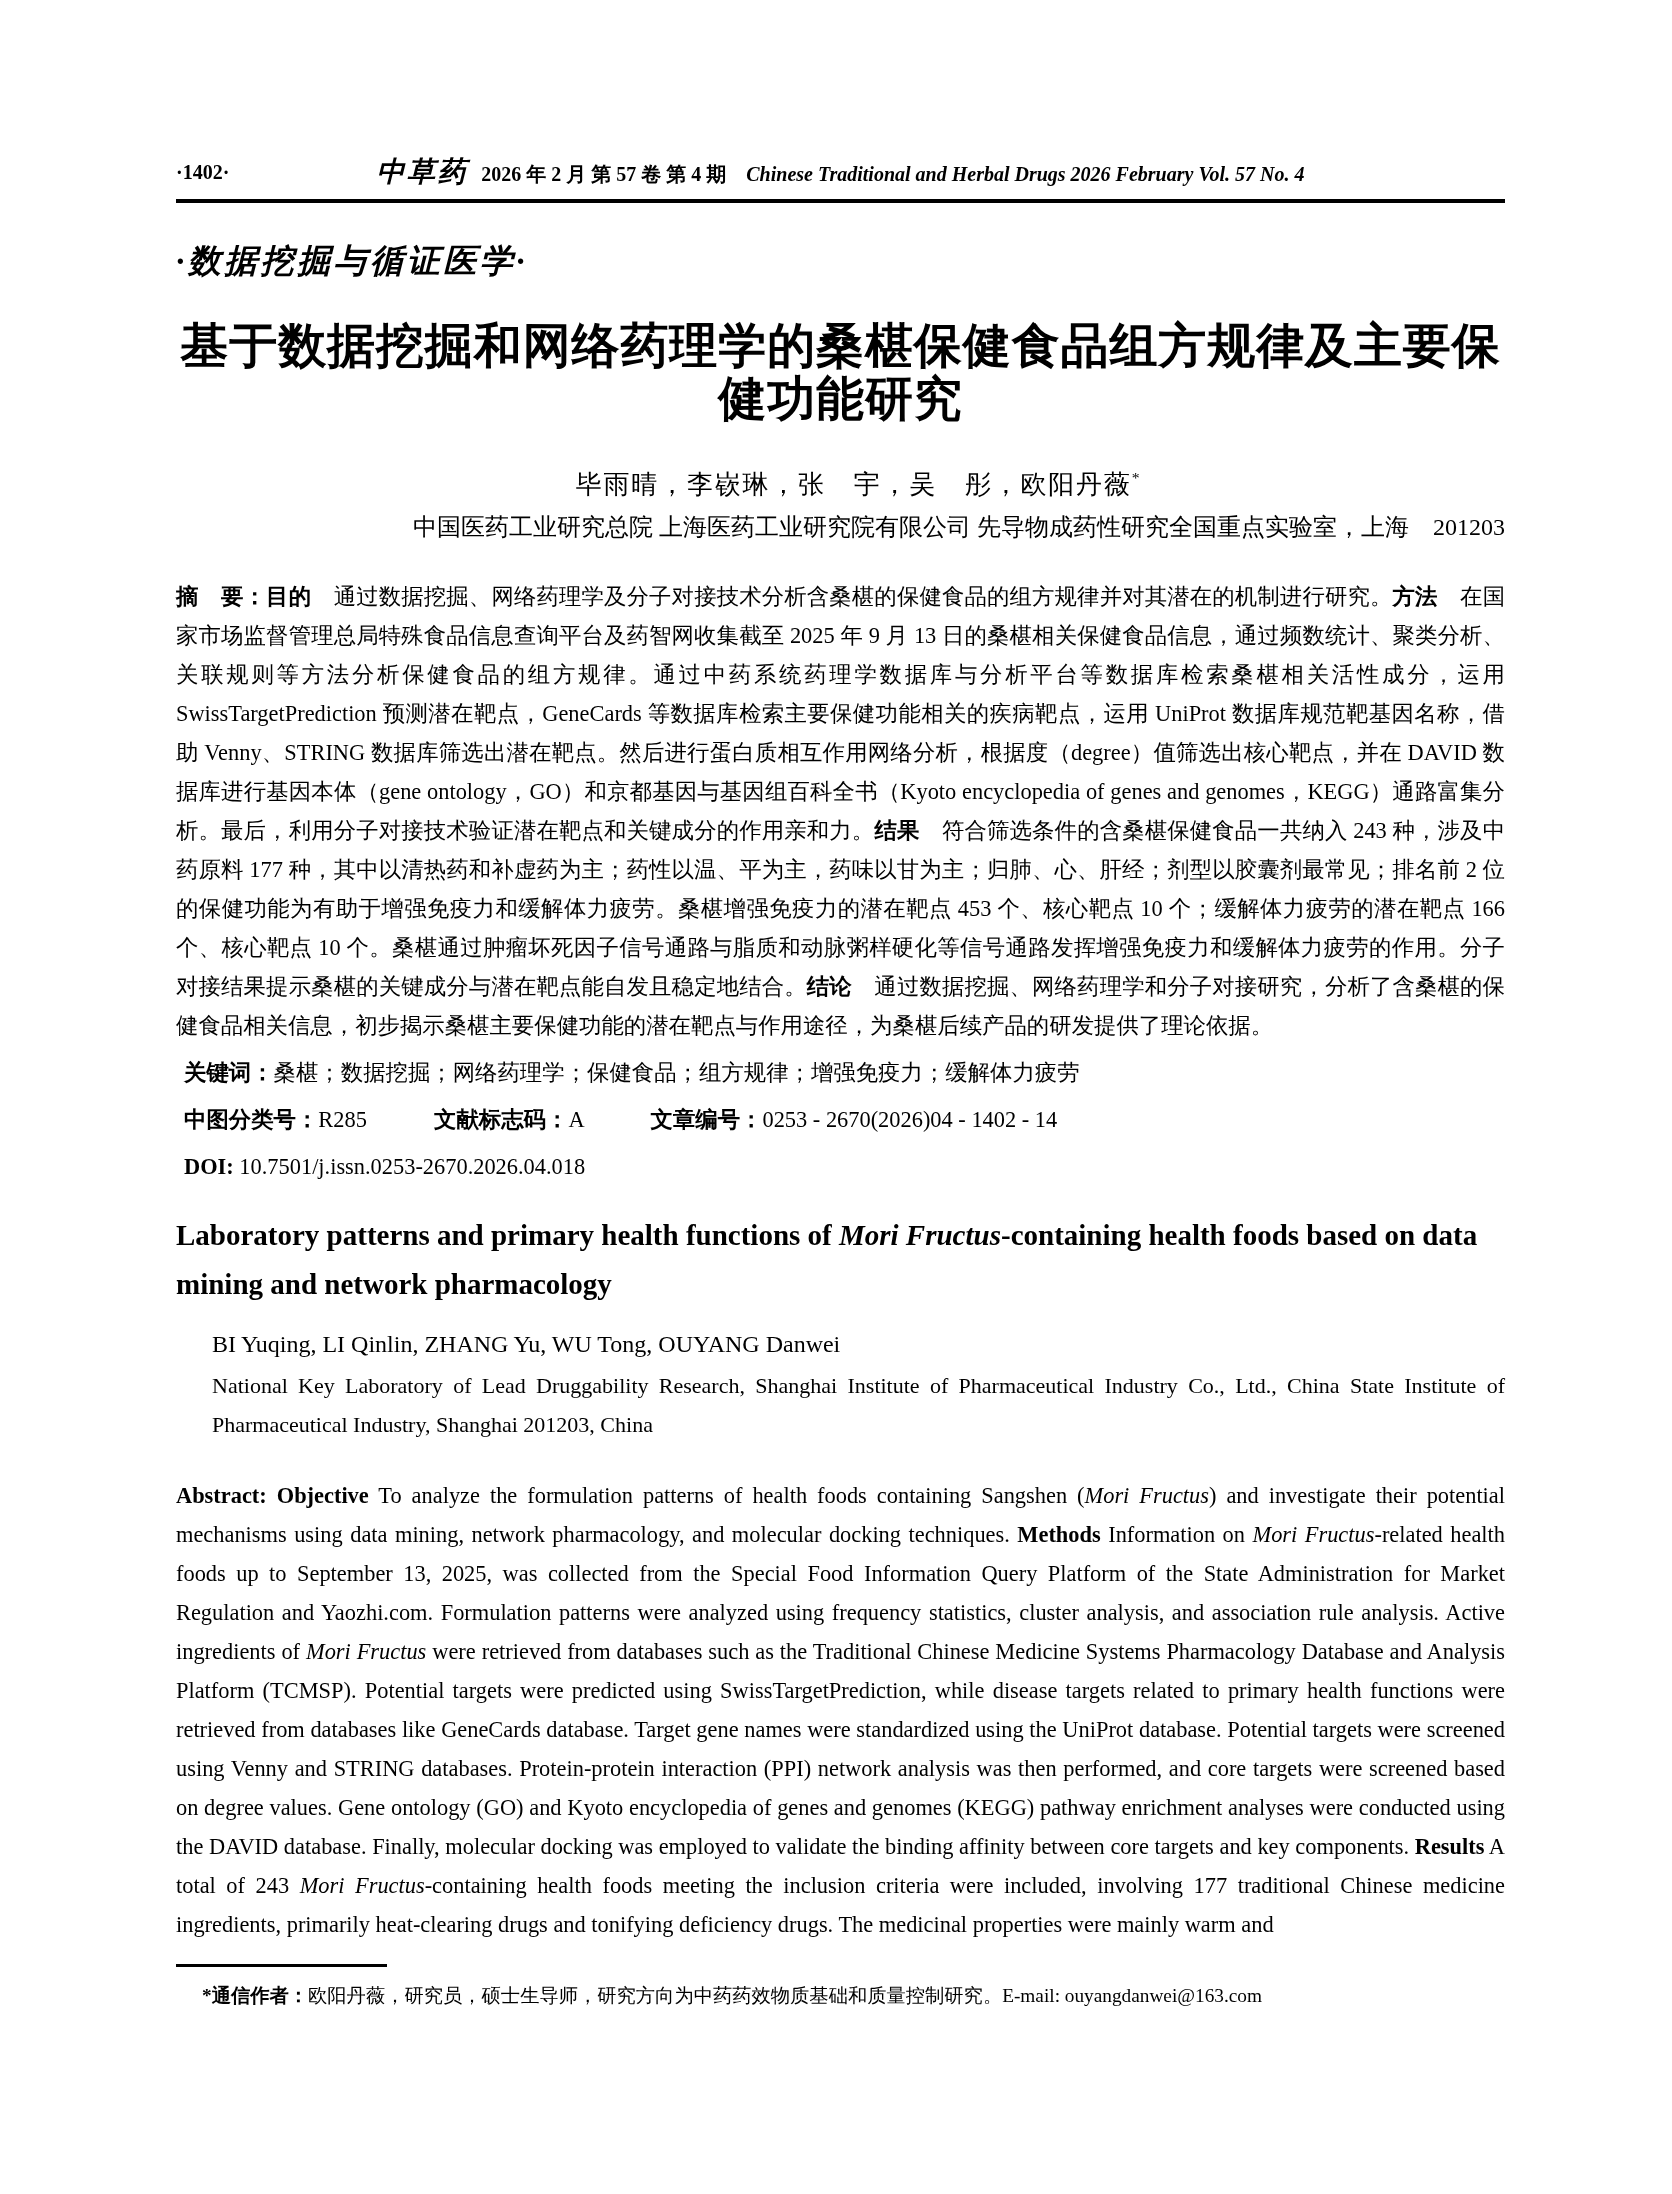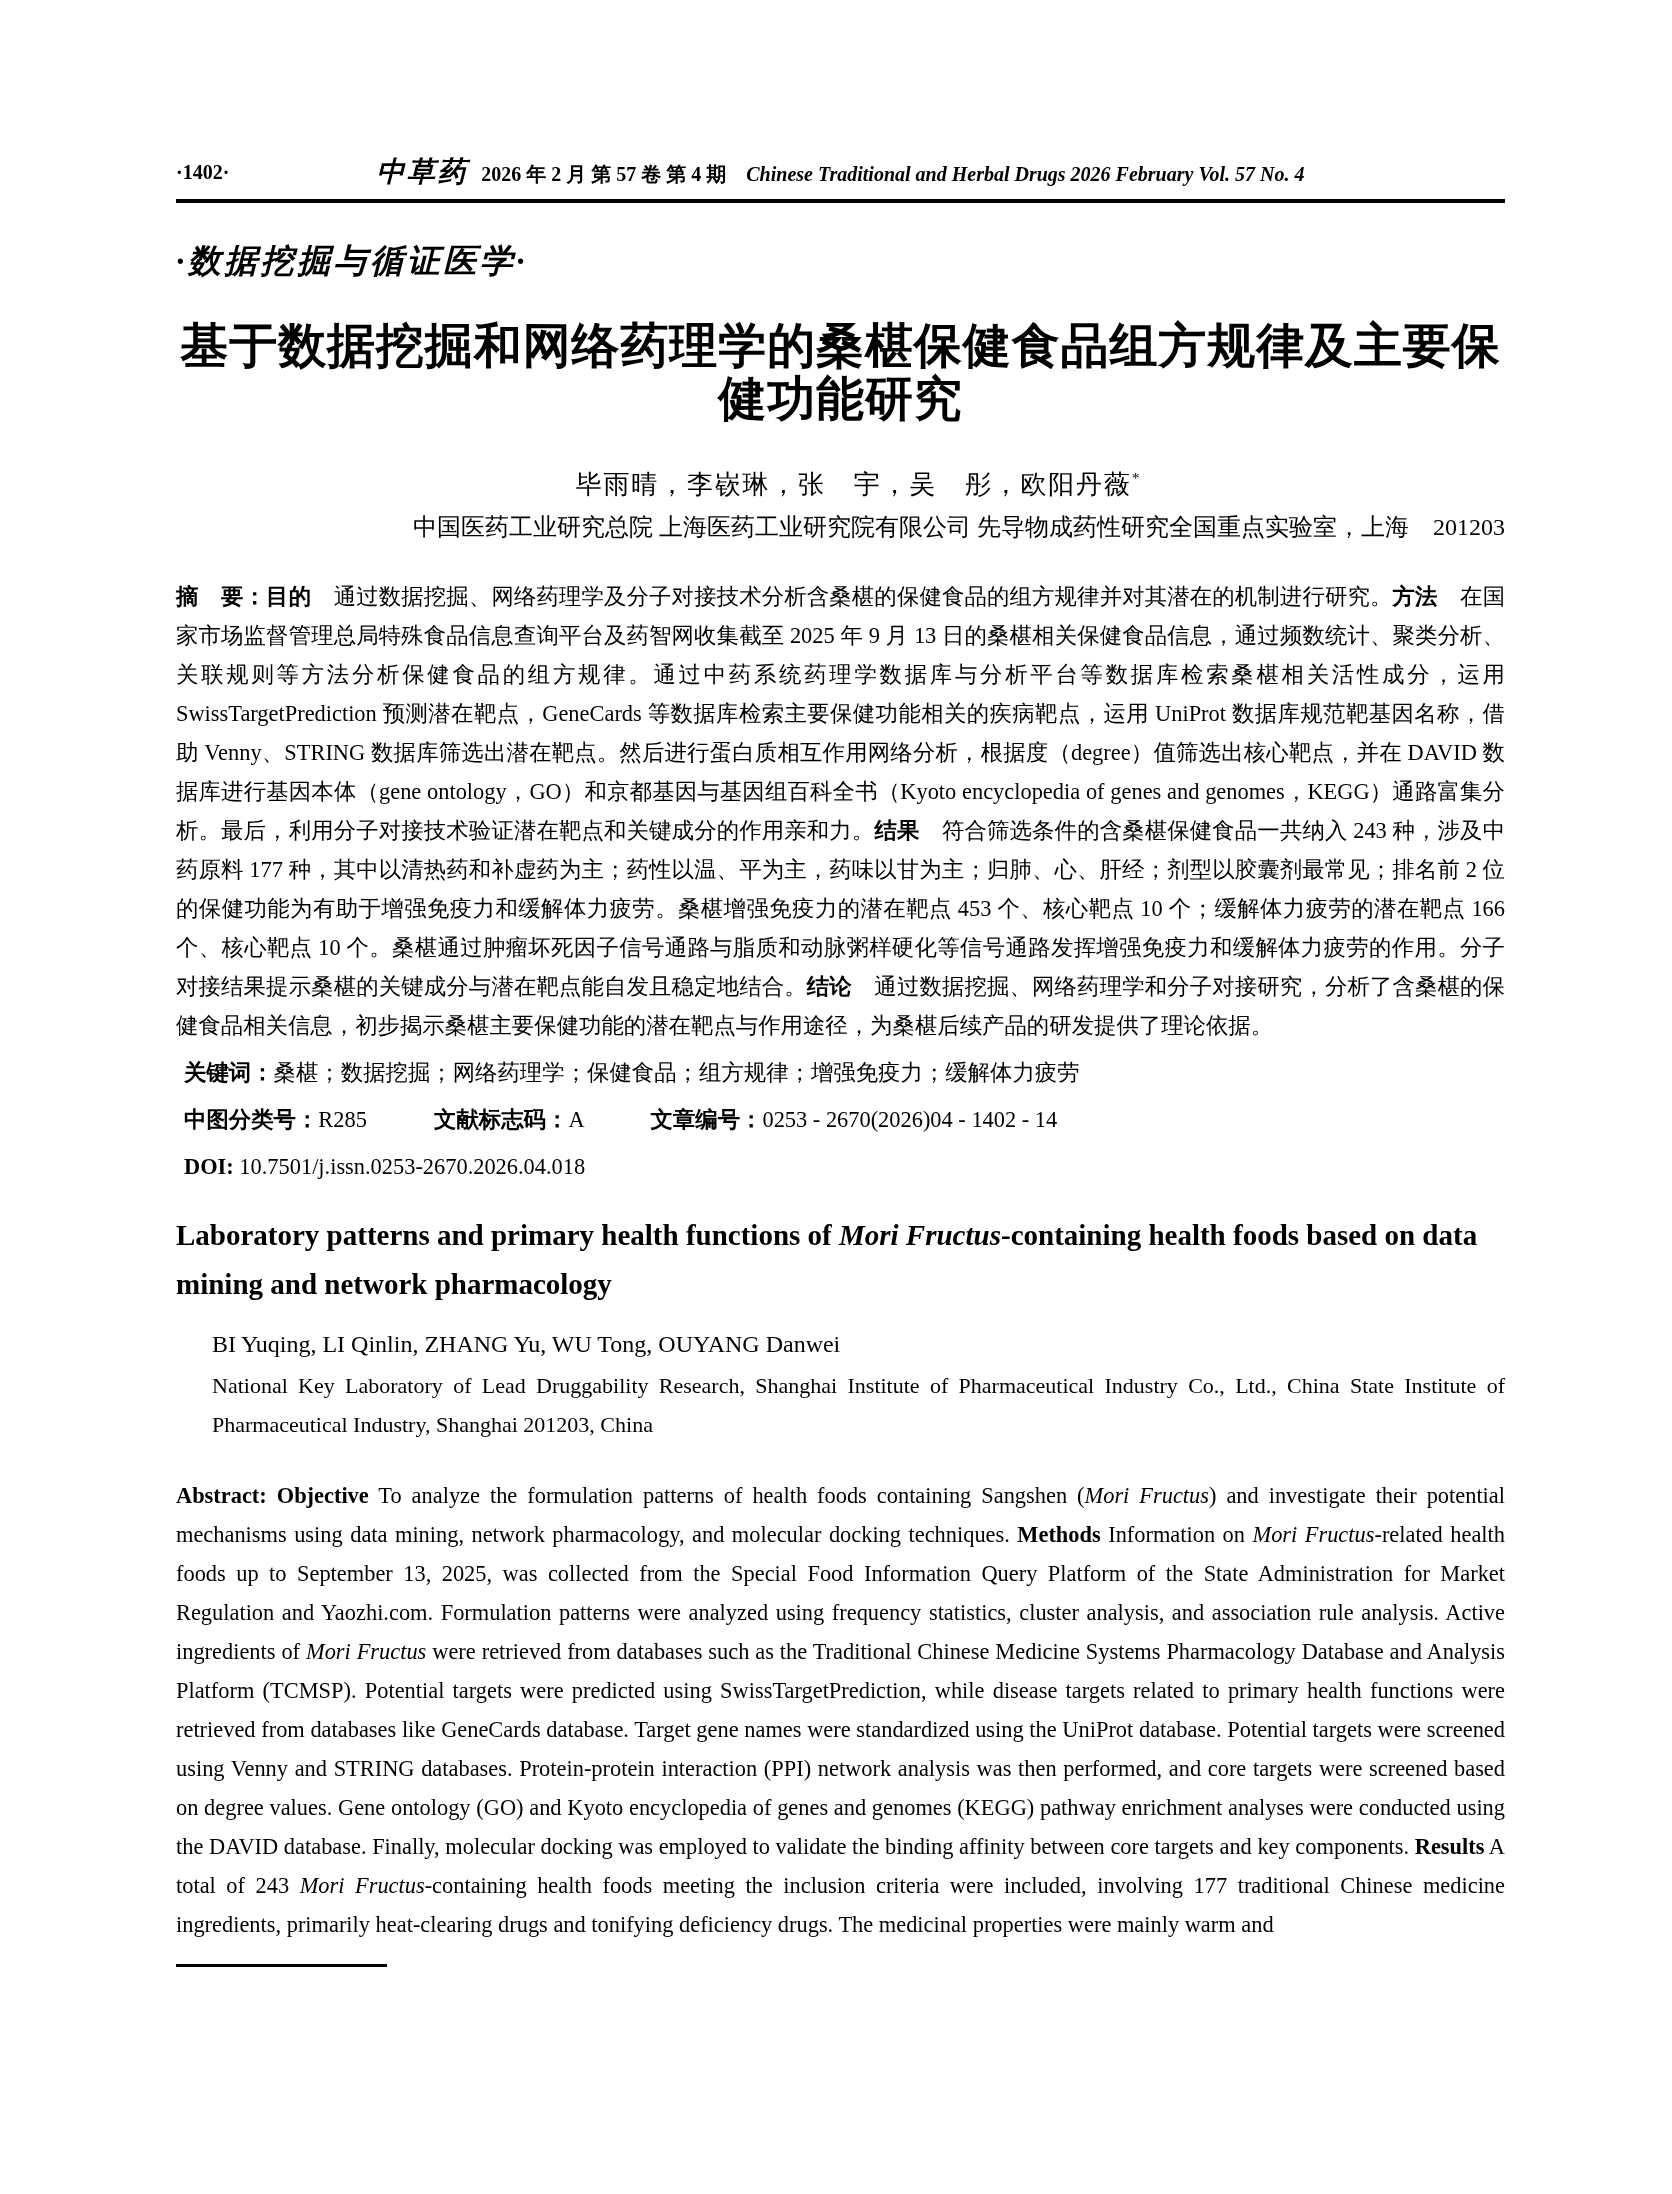--- a/index.html
+++ b/index.html
@@ -74,14 +74,15 @@
 
 <div class="authors-en">BI Yuqing, LI Qinlin, ZHANG Yu, WU Tong, OUYANG Danwei</div>
 
 <div class="affiliation-en">National Key Laboratory of Lead Druggability Research, Shanghai Institute of Pharmaceutical Industry Co., Ltd., China State Institute of Pharmaceutical Industry, Shanghai 201203, China</div>
 
 <p class="block abstract-en"><span class="run-b">Abstract: Objective</span><span class="run-n">  To analyze the formulation patterns of health foods containing Sangshen (</span><span class="run-i">Mori Fructus</span><span class="run-n">) and investigate their potential mechanisms using data mining, network pharmacology, and molecular docking techniques. </span><span class="run-b">Methods</span><span class="run-n">  Information on </span><span class="run-i">Mori Fructus</span><span class="run-n">-related health foods up to September 13, 2025, was collected from the Special Food Information Query Platform of the State Administration for Market Regulation and Yaozhi.com. Formulation patterns were analyzed using frequency statistics, cluster analysis, and association rule analysis. Active ingredients of </span><span class="run-i">Mori Fructus</span><span class="run-n"> were retrieved from databases such as the Traditional Chinese Medicine Systems Pharmacology Database and Analysis Platform (TCMSP). Potential targets were predicted using SwissTargetPrediction, while disease targets related to primary health functions were retrieved from databases like GeneCards database. Target gene names were standardized using the UniProt database. Potential targets were screened using Venny and STRING databases. Protein-protein interaction (PPI) network analysis was then performed, and core targets were screened based on degree values. Gene ontology (GO) and Kyoto encyclopedia of genes and genomes (KEGG) pathway enrichment analyses were conducted using the DAVID database. Finally, molecular docking was employed to validate the binding affinity between core targets and key components. </span><span class="run-b">Results</span><span class="run-n">  A total of 243 </span><span class="run-i">Mori Fructus</span><span class="run-n">-containing health foods meeting the inclusion criteria were included, involving 177 traditional Chinese medicine ingredients, primarily heat-clearing drugs and tonifying deficiency drugs. The medicinal properties were mainly warm and</span></p>
 
 <div class="footnote-rule"></div>
 
 <div class="footnotes">
+  <p><span class="run-b">*通信作者：</span><span class="run-n">欧阳丹薇，研究员，硕士生导师，研究方向为中药药效物质基础和质量控制研究。E-mail: ouyangdanwei@163.com</span></p>
 </div>
 
 
 </body></html>

